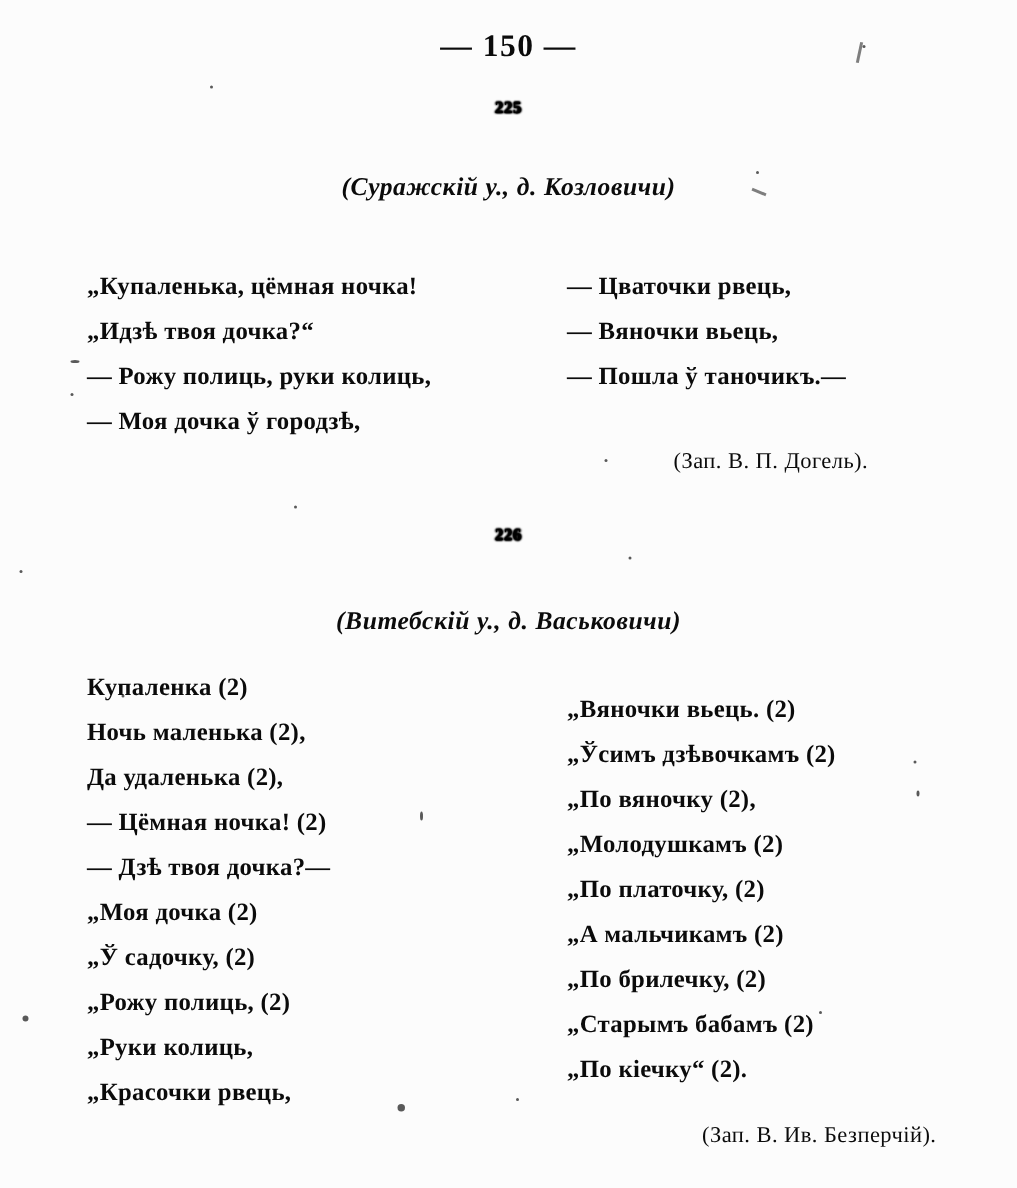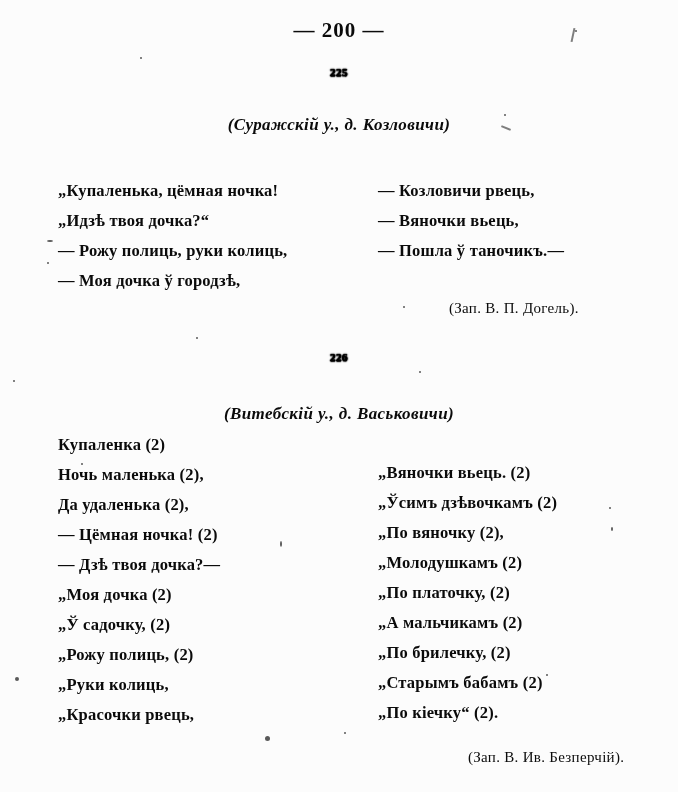--- a/index.html
+++ b/index.html
@@ -79,21 +79,21 @@
   .verse-line {
     display: block;
     white-space: pre;
   }
 
   
   #verse-225-left  { left: 58px;  top: 176px; }
   #verse-225-right { left: 378px; top: 176px; }
 
   
-  #verse-226-left  { left: 58px;  top: 430px; }
+  #verse-226-left  { left: 58px;  top: 443px; }
   #verse-226-right { left: 378px; top: 458px; }
 
   
   .attribution {
     position: absolute;
     font-size: 15px;
     font-weight: normal;
     font-family: "Liberation Serif", "DejaVu Serif", serif;
     letter-spacing: 0.3px;
     white-space: pre;
@@ -113,29 +113,29 @@
     position: absolute;
     background: #2a2a2a;
     opacity: 0.6;
   }
 </style>
 </head>
 <body>
 
 <div class="page">
 
-  <div class="page-number">— 200 —</div>
+  <div class="page-number">— 150 —</div>
 
   <div class="song-number" id="song-number-1">225</div>
 
   <div class="place-heading" id="place-heading-1">(Суражскiй у., д. Козловичи)</div>
 
   <div class="verse-col" id="verse-225-left"><span class="verse-line">„Купаленька, цёмная ночка!</span><span class="verse-line">„Идзѣ твоя дочка?“</span><span class="verse-line">— Рожу полиць, руки колиць,</span><span class="verse-line">— Моя дочка ў городзѣ,</span></div>
 
-  <div class="verse-col" id="verse-225-right"><span class="verse-line">— Козловичи рвець,</span><span class="verse-line">— Вяночки вьець,</span><span class="verse-line">— Пошла ў таночикъ.—</span></div>
+  <div class="verse-col" id="verse-225-right"><span class="verse-line">— Цваточки рвець,</span><span class="verse-line">— Вяночки вьець,</span><span class="verse-line">— Пошла ў таночикъ.—</span></div>
 
   <div class="attribution" id="attribution-1">(Зап. В. П. Догель).</div>
 
   <div class="song-number" id="song-number-2">226</div>
 
   <div class="place-heading" id="place-heading-2">(Витебскiй у., д. Васьковичи)</div>
 
   <div class="verse-col" id="verse-226-left"><span class="verse-line">Купаленка (2)</span><span class="verse-line">Ночь маленька (2),</span><span class="verse-line">Да удаленька (2),</span><span class="verse-line">— Цёмная ночка! (2)</span><span class="verse-line">— Дзѣ твоя дочка?—</span><span class="verse-line">„Моя дочка (2)</span><span class="verse-line">„Ў садочку, (2)</span><span class="verse-line">„Рожу полиць, (2)</span><span class="verse-line">„Руки колиць,</span><span class="verse-line">„Красочки рвець,</span></div>
 
   <div class="verse-col" id="verse-226-right"><span class="verse-line">„Вяночки вьець. (2)</span><span class="verse-line">„Ўсимъ дзѣвочкамъ (2)</span><span class="verse-line">„По вяночку (2),</span><span class="verse-line">„Молодушкамъ (2)</span><span class="verse-line">„По платочку, (2)</span><span class="verse-line">„А мальчикамъ (2)</span><span class="verse-line">„По брилечку, (2)</span><span class="verse-line">„Старымъ бабамъ (2)</span><span class="verse-line">„По кiечку“ (2).</span></div>

